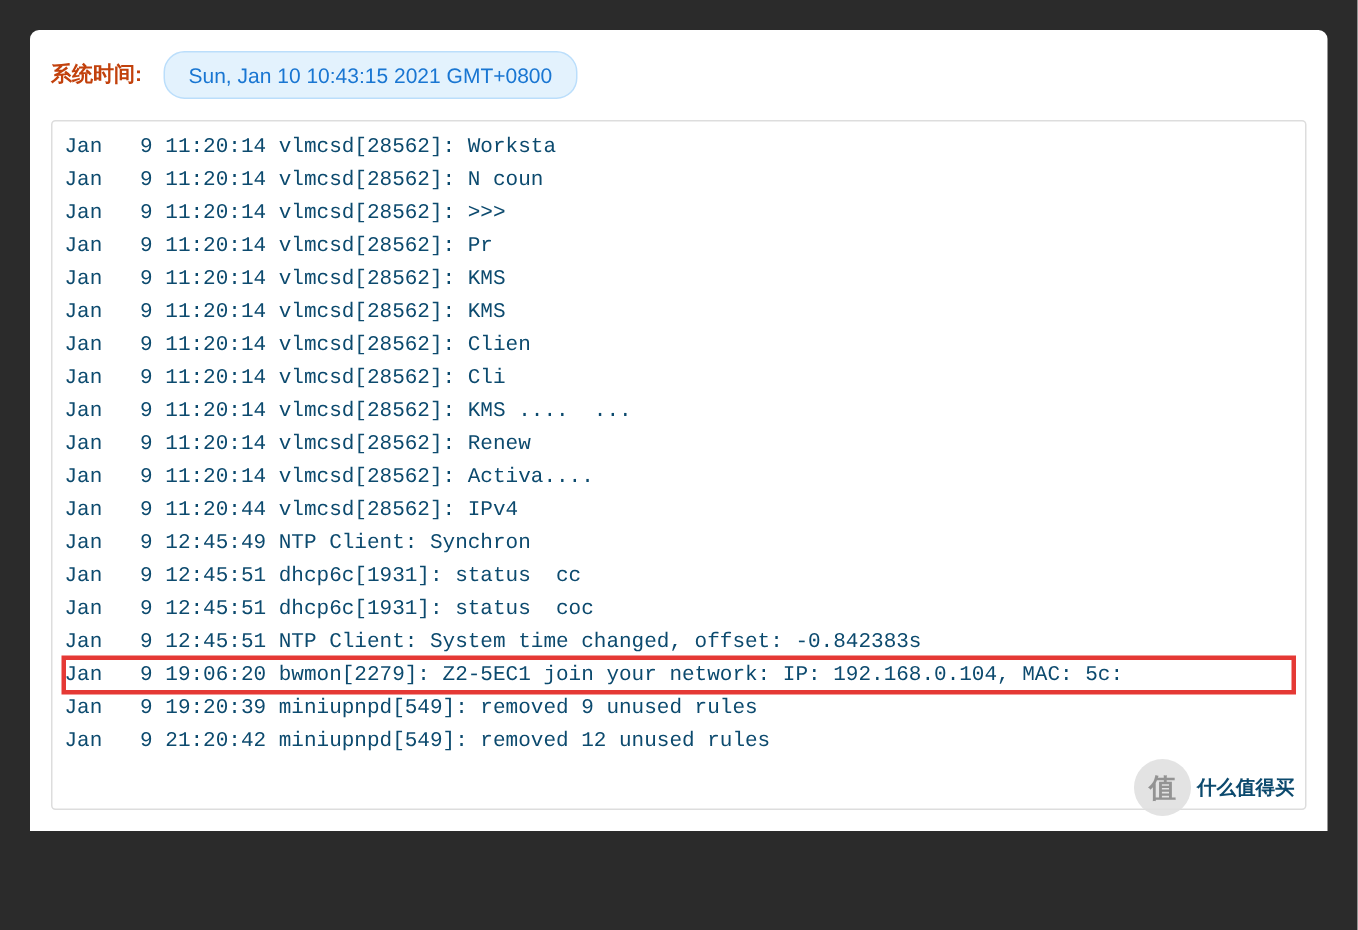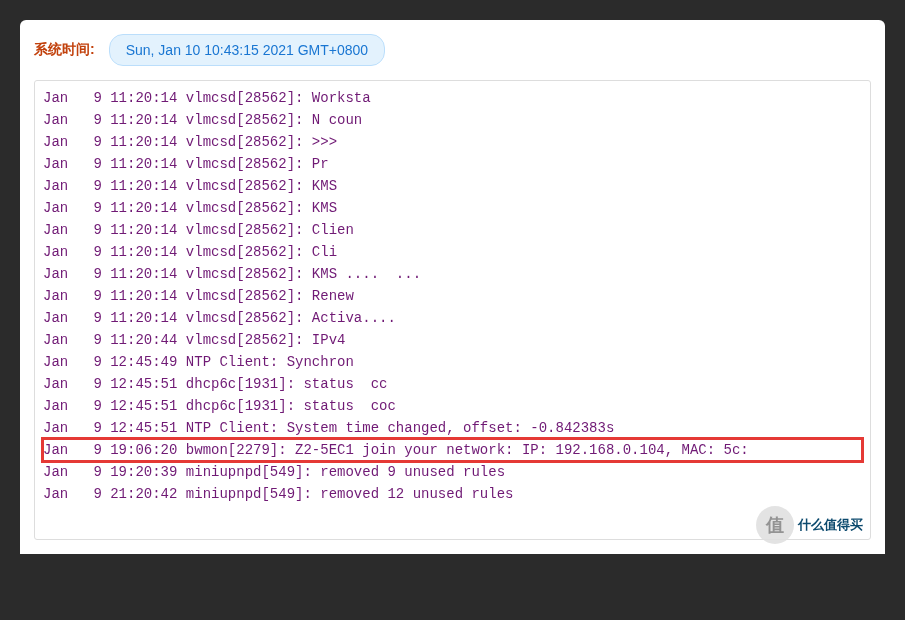--- a/index.html
+++ b/index.html
@@ -74,21 +74,21 @@
       border: 1px solid #dddddd;
       border-radius: 3px;
       background: #ffffff;
       height: 460px;
       overflow: auto;
       position: relative;
     }
     .log-content {
       font-family: "Courier New", Courier, monospace;
       font-size: 14px;
-      color: #701a75;
+      color: #0c4a6e;
       white-space: pre;
       padding: 6px 8px;
       line-height: 22px;
     }
     .log-line {
       display: block;
     }
     .log-line.highlighted {
       outline: 3px solid #e53935;
       outline-offset: -1px;

